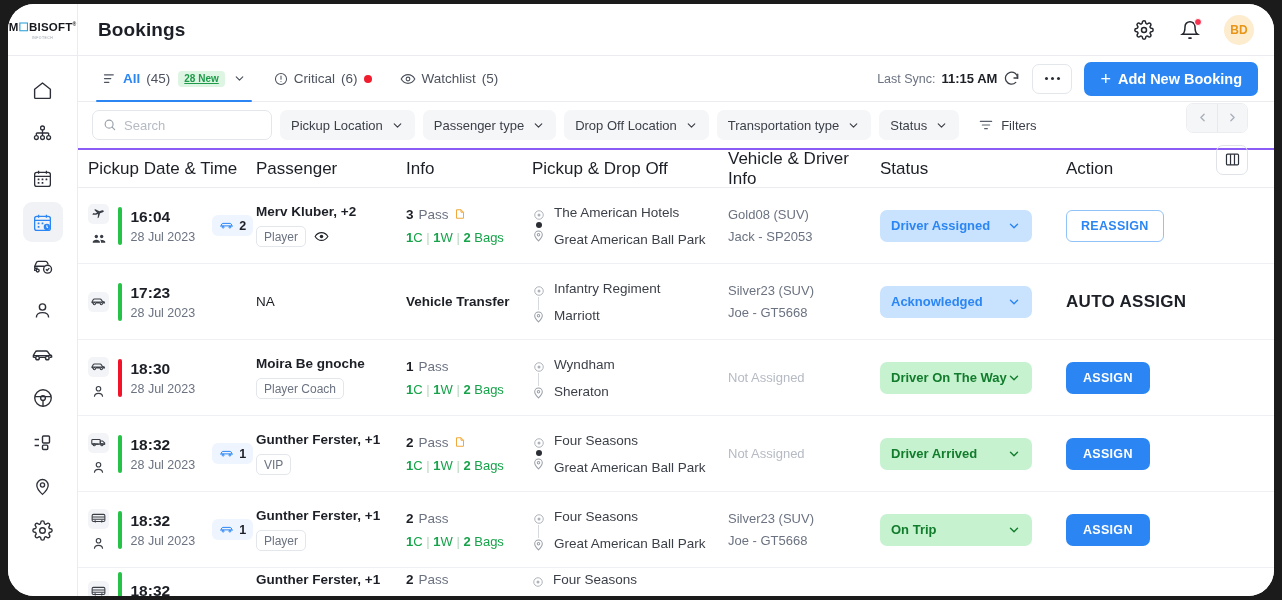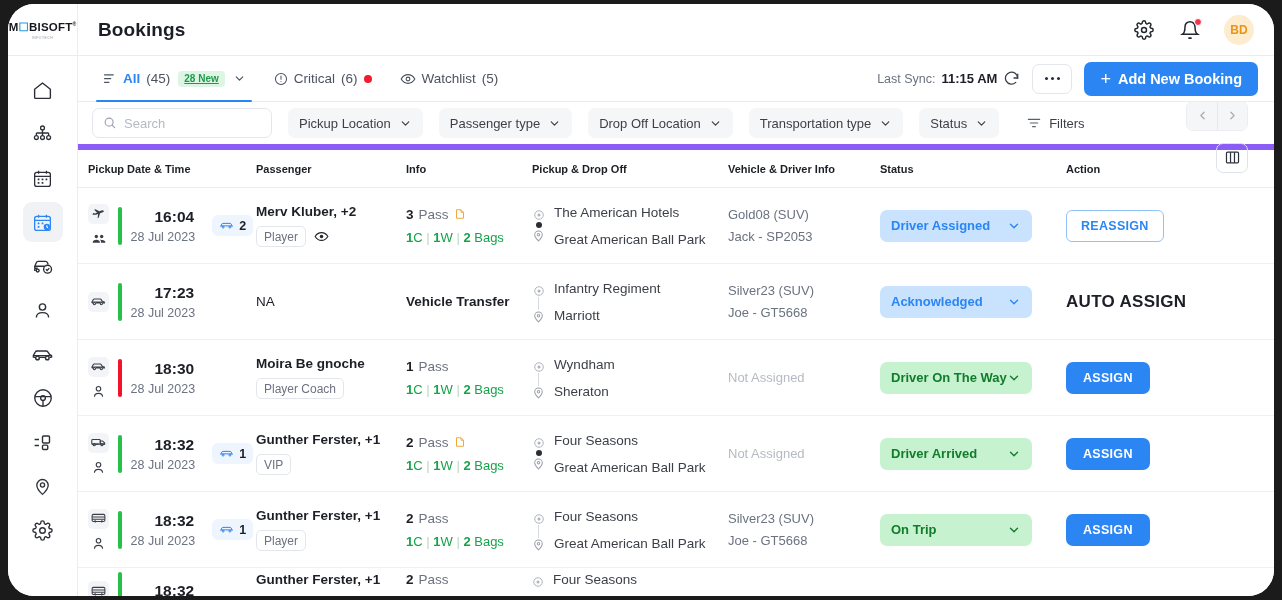--- a/index.html
+++ b/index.html
@@ -143,23 +143,23 @@
     border: none; border-radius: 7px;
     height: 34px; padding: 0 16px;
     font-size: 14.5px; font-weight: 700;
     display: flex; align-items: center; gap: 7px;
     cursor: pointer; font-family: inherit;
   }
   .btn-primary .plus { font-size: 18px; font-weight: 400; line-height: 1; }
   
   .filters-row {
     height: 48px; flex: 0 0 48px;
-    display: flex; align-items: center; gap: 16px;
+    display: flex; align-items: center; gap: 8px;
     padding: 0 26px 0 14px;
-    border-bottom: 6px solid #8b5cf6;
+    border-bottom: 2px solid #8b5cf6;
   }
   .search-box {
     width: 180px; height: 30px;
     border: 1px solid #e3e6eb; border-radius: 7px;
     display: flex; align-items: center; gap: 7px;
     padding: 0 10px;
   }
   .search-box input {
     border: none; outline: none; flex: 1 1 auto;
     font-size: 13px; color: #3b3f47;
@@ -188,21 +188,21 @@
   .cols-btn {
     width: 32px; height: 30px; border: 1px solid #dfe3e9;
     border-radius: 7px; display: flex; align-items: center;
     justify-content: center; cursor: pointer; color: #2c3038;
   }
   
   .table-wrap { flex: 1 1 auto; overflow: hidden; position: relative; }
   .t-head {
     display: flex; align-items: center;
     height: 38px; padding: 0 0 0 10px;
-    font-size: 11px; font-weight: 700; color: #1c1f26;
+    font-size: 17px; font-weight: 400; color: #1c1f26;
     border-bottom: 1px solid #ececf0;
   }
   .t-row {
     display: flex; align-items: center;
     min-height: 76px;
     padding: 0 0 0 10px;
     border-bottom: 1px solid #eef0f3;
   }
   .c-time   { width: 168px; flex: 0 0 168px; }
   .c-pass   { width: 150px; flex: 0 0 150px; }
@@ -218,21 +218,21 @@
     color: #3a3e46;
   }
   .ico-chip {
     width: 21px; height: 20px; border-radius: 5px;
     background: #f3f4f7; display: flex;
     align-items: center; justify-content: center; color: #3a3e46;
   }
   .bar { width: 3.5px; height: 38px; border-radius: 2px; }
   .bar.green { background: #26c248; }
   .bar.red   { background: #f2122a; }
-  .time-txt .hm { font-size: 15.5px; font-weight: 700; color: #1c1f26; margin-left: 24px; }
+  .time-txt .hm { font-size: 15.5px; font-weight: 700; color: #1c1f26; }
   .time-txt .dt { font-size: 12.5px; color: #6b7280; margin-top: 4px; }
   .veh-count {
     display: flex; align-items: center; gap: 5px;
     background: #eef5fe; border-radius: 6px;
     padding: 3px 7px; margin-left: 8px;
   }
   .veh-count span { font-size: 12.5px; color: #1c1f26; font-weight: 600; }
   
   .p-name { font-size: 13.5px; font-weight: 700; color: #1c1f26; }
   .p-name.na { font-weight: 400; color: #1c1f26; }

